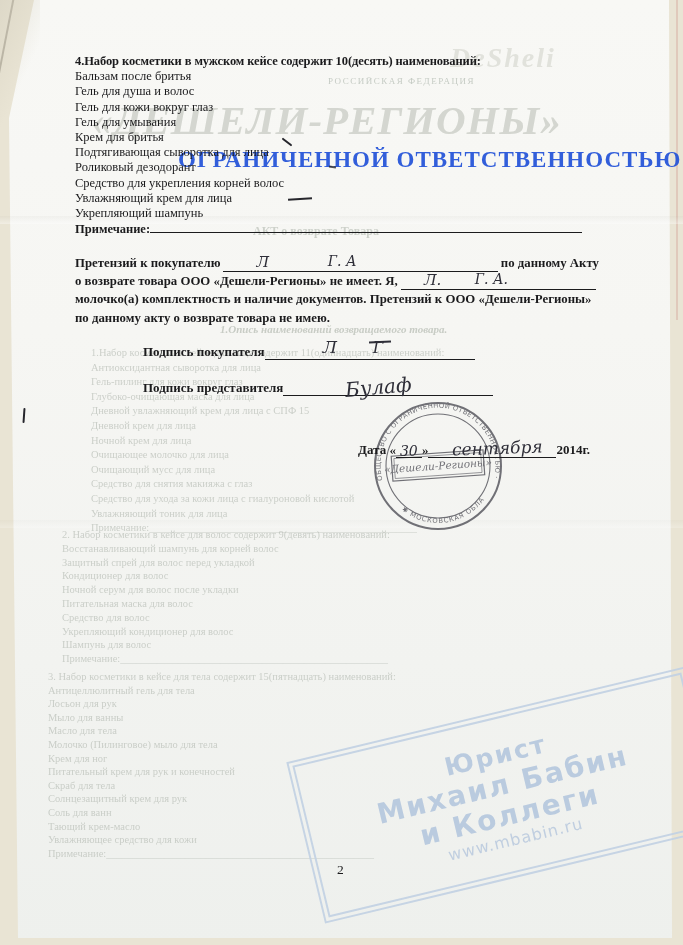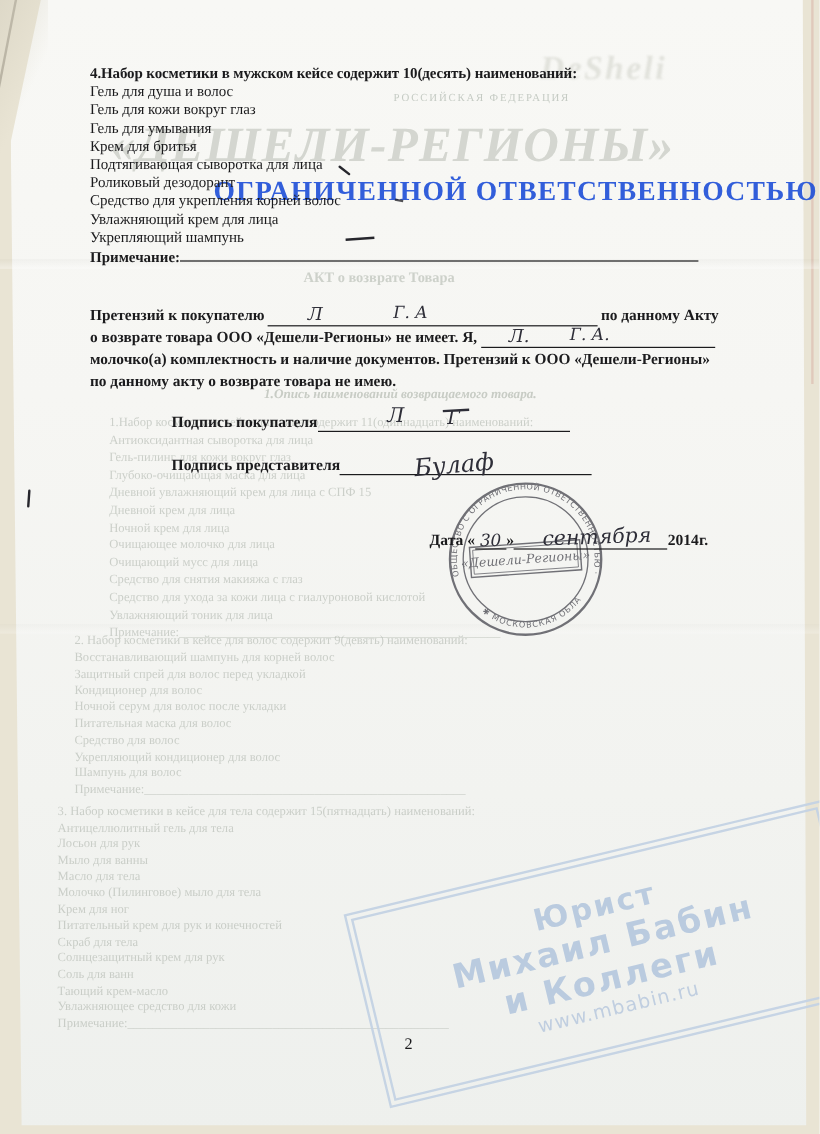--- a/index.html
+++ b/index.html
@@ -138,20 +138,21 @@
       <div class="">Солнцезащитный крем для рук</div>
       <div class="">Соль для ванн</div>
       <div class="">Тающий крем-масло</div>
       <div class="">Увлажняющее средство для кожи</div>
       <div class="">Примечание:___________________________________________________</div>
     </div>
 
   <div class="checklist ink abs" style="position:absolute;">
     <div class="title">4.Набор косметики в мужском кейсе содержит 10(десять) наименований:</div>
     <div>
+        <div class="item">Бальзам после бритья</div>
         <div class="item">Гель для душа и волос</div>
         <div class="item">Гель для кожи вокруг глаз</div>
         <div class="item">Гель для умывания</div>
         <div class="item">Крем для бритья</div>
         <div class="item">Подтягивающая сыворотка для лица</div>
         <div class="item">Роликовый дезодорант</div>
         <div class="item">Средство для укрепления корней волос</div>
         <div class="item">Увлажняющий крем для лица</div>
         <div class="item">Укрепляющий шампунь</div>
       </div>

